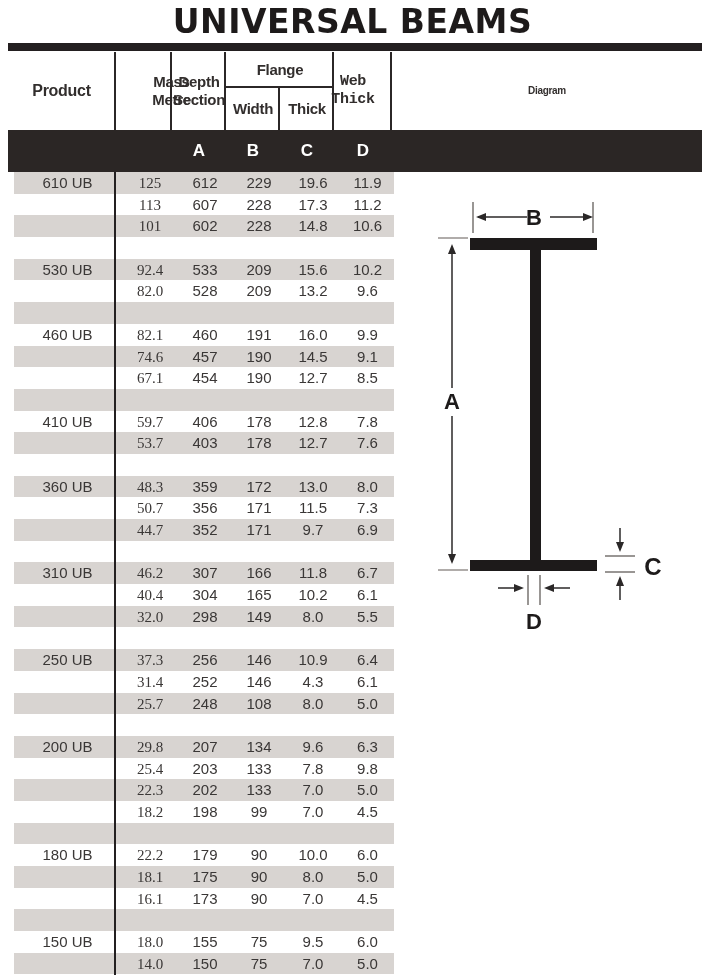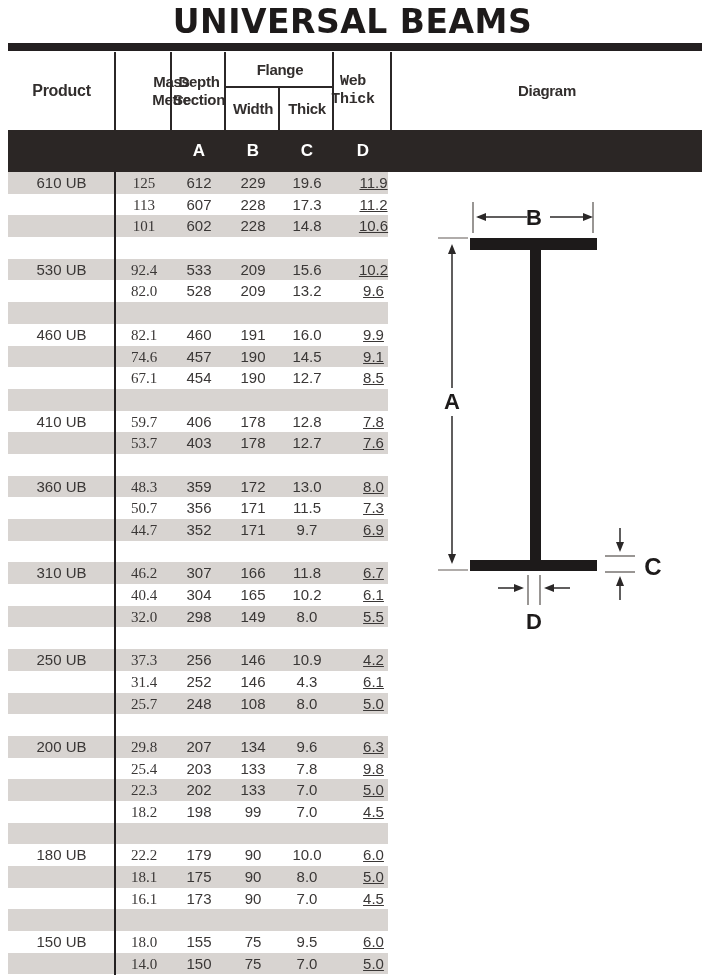--- a/index.html
+++ b/index.html
@@ -22,21 +22,21 @@
     justify-content:center; text-align:center; color:#322e2d;
     font-weight:bold; font-size:15px; line-height:18px; letter-spacing:-0.3px;
   }
   .hc-product{left:8px;   top:52px; width:107px; height:78px; font-size:16px;}
   .hc-mass   {left:115px; top:52px; width:57px;  height:78px;margin-left:28px;}
   .hc-depth  {left:172px; top:52px; width:54px;  height:78px;}
   .hc-flange {left:226px; top:52px; width:108px; height:35px;}
   .hc-width  {left:226px; top:87px; width:54px;  height:43px;}
   .hc-thick  {left:280px; top:87px; width:54px;  height:43px;}
   .hc-web    {left:324px; top:52px; width:58px;  height:78px;font-family:Liberation Mono, monospace;}
-  .hc-diagram{left:392px; top:52px; width:310px; height:78px; font-size:15px;}
+  .hc-diagram{left:392px; top:52px; width:310px; height:78px; font-size:10px;}
 
   .vb{position:absolute; width:2px; background:#2b2727;}
   .vb1{left:114px; top:52px; height:78px;}
   .vb2{left:170px; top:52px; height:78px;}
   .vb3{left:224px; top:52px; height:78px;}
   .vb4{left:278px; top:87px; height:43px;}
   .vb5{left:332px; top:52px; height:78px;}
   .vb6{left:390px; top:52px; height:78px;}
   .hb1{position:absolute; left:226px; top:86px; width:108px; height:2px; background:#2b2727;}
 
@@ -46,33 +46,33 @@
     position:absolute; top:0; height:42px; line-height:42px; text-align:center;
     color:#ffffff; font-weight:bold; font-size:17px;
   }
   .key-a{left:164px; width:54px;}
   .key-b{left:218px; width:54px;}
   .key-c{left:272px; width:54px;}
   .key-d{left:326px; width:58px;}
 
   
   .tbody{position:absolute; left:0; top:172px; width:705px;}
-  .row{position:relative; height:21.7px;}
+  .row{position:relative; height:21.7px;margin-left:6px;}
   .stripe{position:absolute; left:8px; top:0; bottom:0; width:380px;}
   .shaded .stripe{background:#d8d4d1;}
   .cell{
     position:absolute; top:0; height:21.7px; line-height:22px;
     font-size:15px; color:#3a3736; text-align:center; white-space:nowrap;
   }
   .c-product{left:8px;   width:107px;}
   .c-mass   {left:116px; width:56px;font-family:Liberation Serif, serif;}
   .c-depth  {left:172px; width:54px;}
   .c-width  {left:226px; width:54px;}
   .c-thick  {left:280px; width:54px;}
-  .c-web    {left:346px; width:55px;text-decoration:underline;}
+  .c-web    {left:334px; width:55px;}
 
   .vline{position:absolute; left:114px; top:172px; width:2px; height:803px; background:#242021;}
 
   .diagram-svg{position:absolute; left:392px; top:172px;}
   .dim-label{font-family:"Liberation Sans", sans-serif; font-weight:bold; fill:#1d1a1a;}
 </style>
 </head>
 <body>
 
 <div class="page">
@@ -287,21 +287,21 @@
       <div class="row">
         <div class="stripe"></div>
       </div>
       <div class="row shaded">
         <div class="stripe"></div>
         <span class="cell c-product">250 UB</span>
         <span class="cell c-mass">37.3</span>
         <span class="cell c-depth">256</span>
         <span class="cell c-width">146</span>
         <span class="cell c-thick">10.9</span>
-        <span class="cell c-web">4.2</span>
+        <span class="cell c-web">6.4</span>
       </div>
       <div class="row">
         <div class="stripe"></div>
         <span class="cell c-product"></span>
         <span class="cell c-mass">31.4</span>
         <span class="cell c-depth">252</span>
         <span class="cell c-width">146</span>
         <span class="cell c-thick">4.3</span>
         <span class="cell c-web">6.1</span>
       </div>

